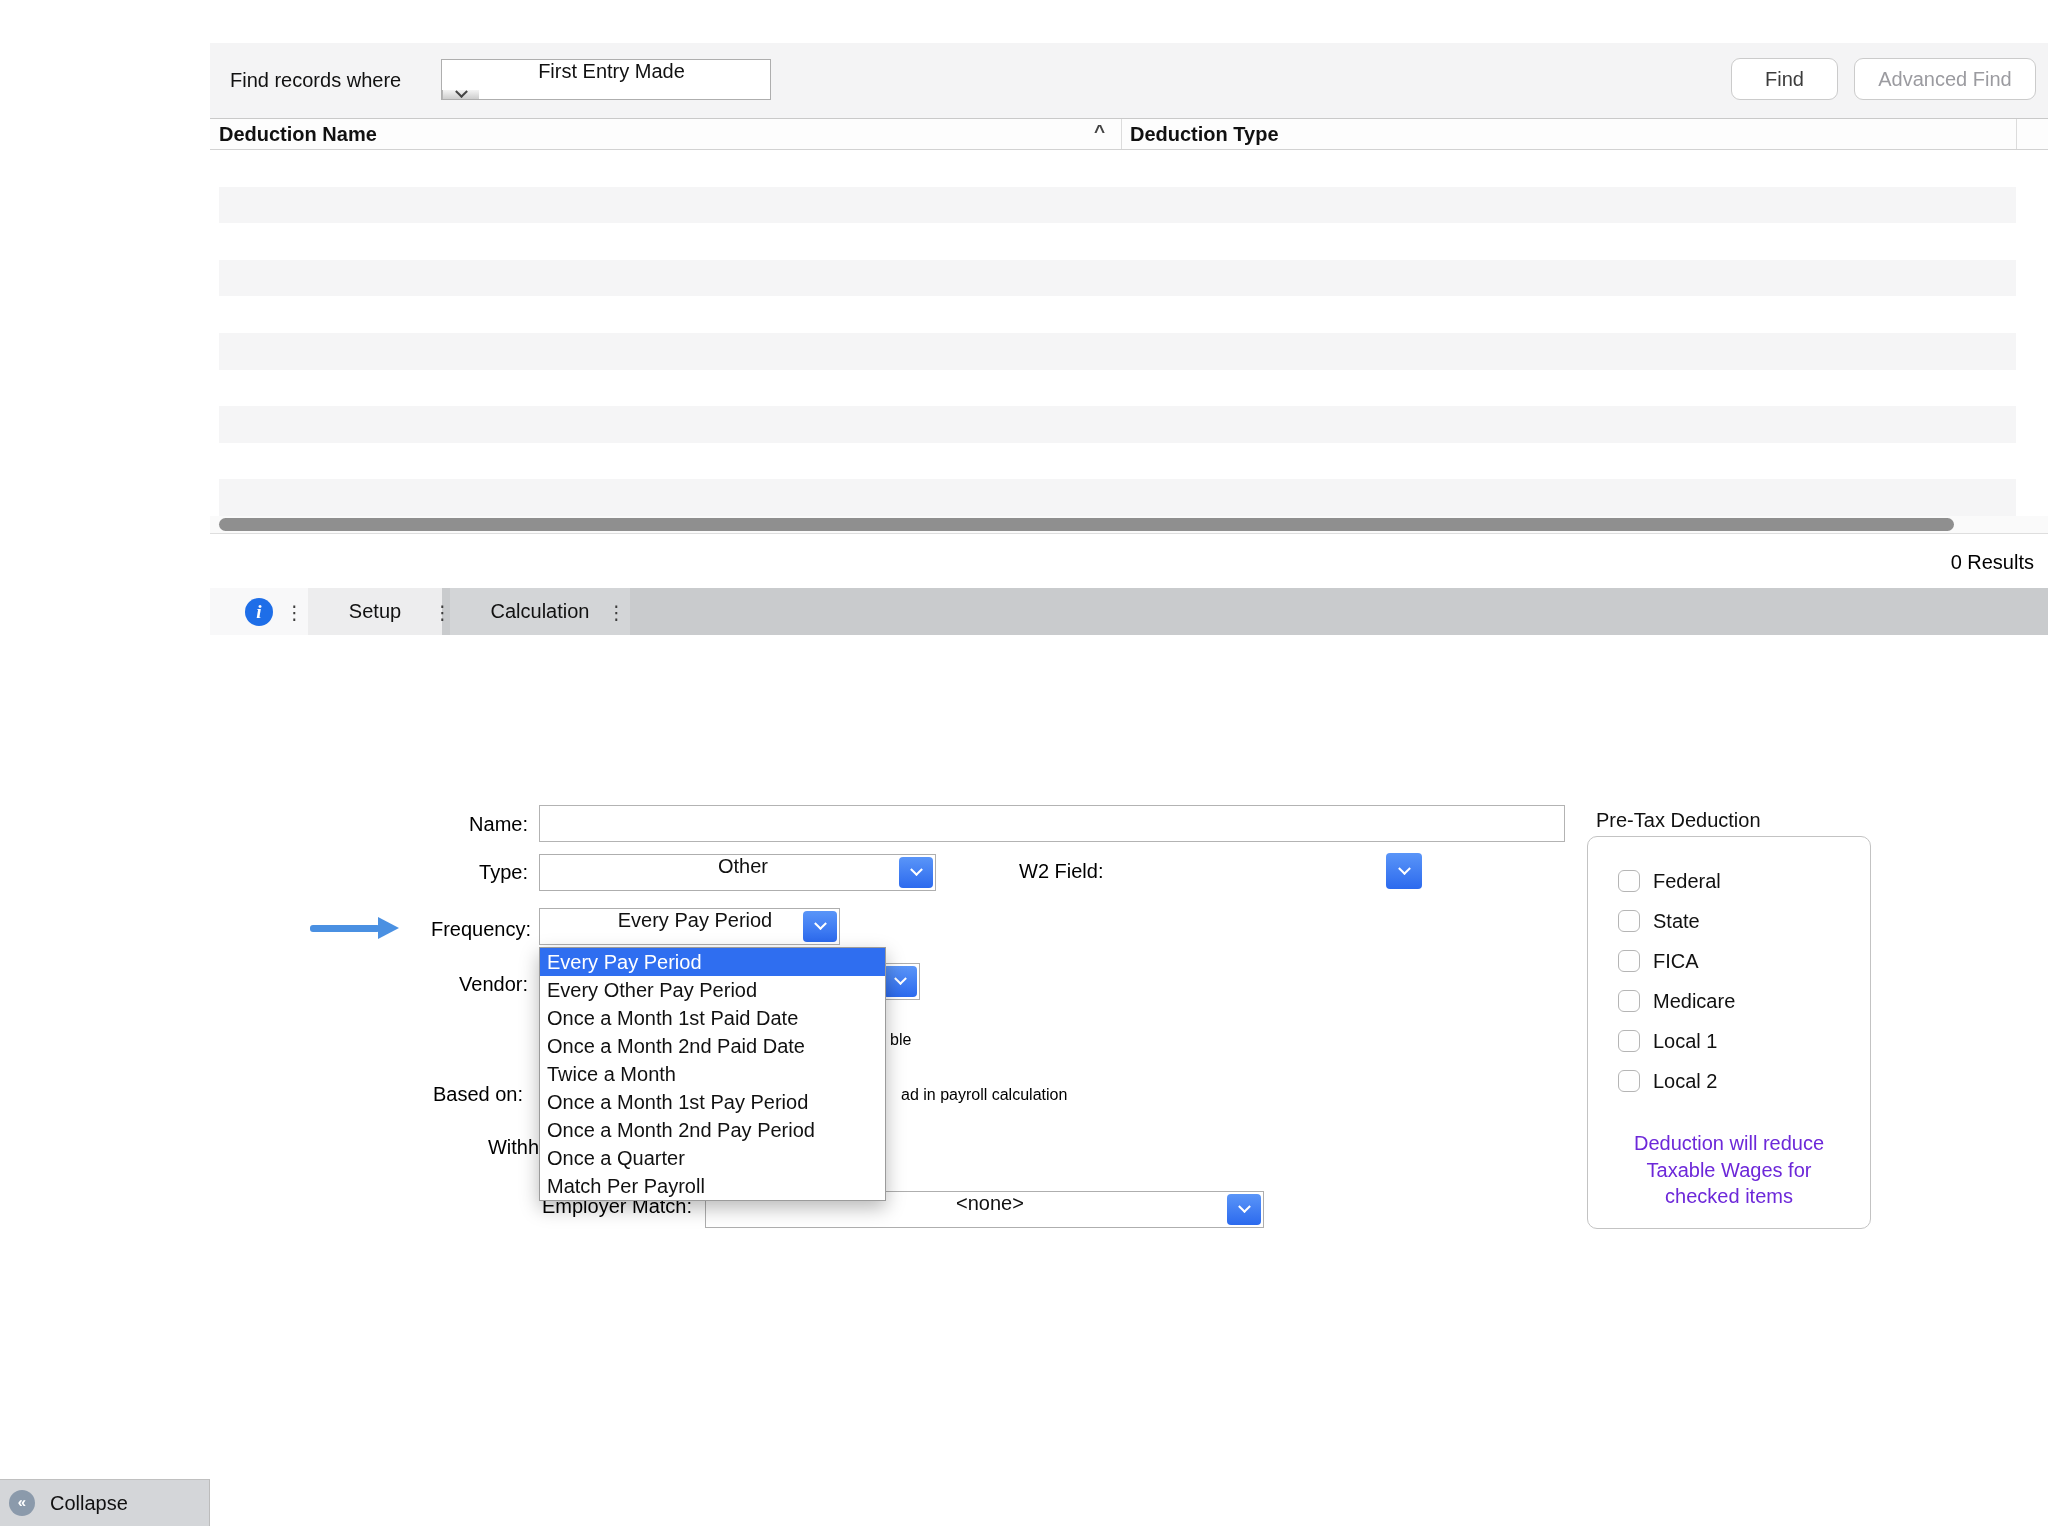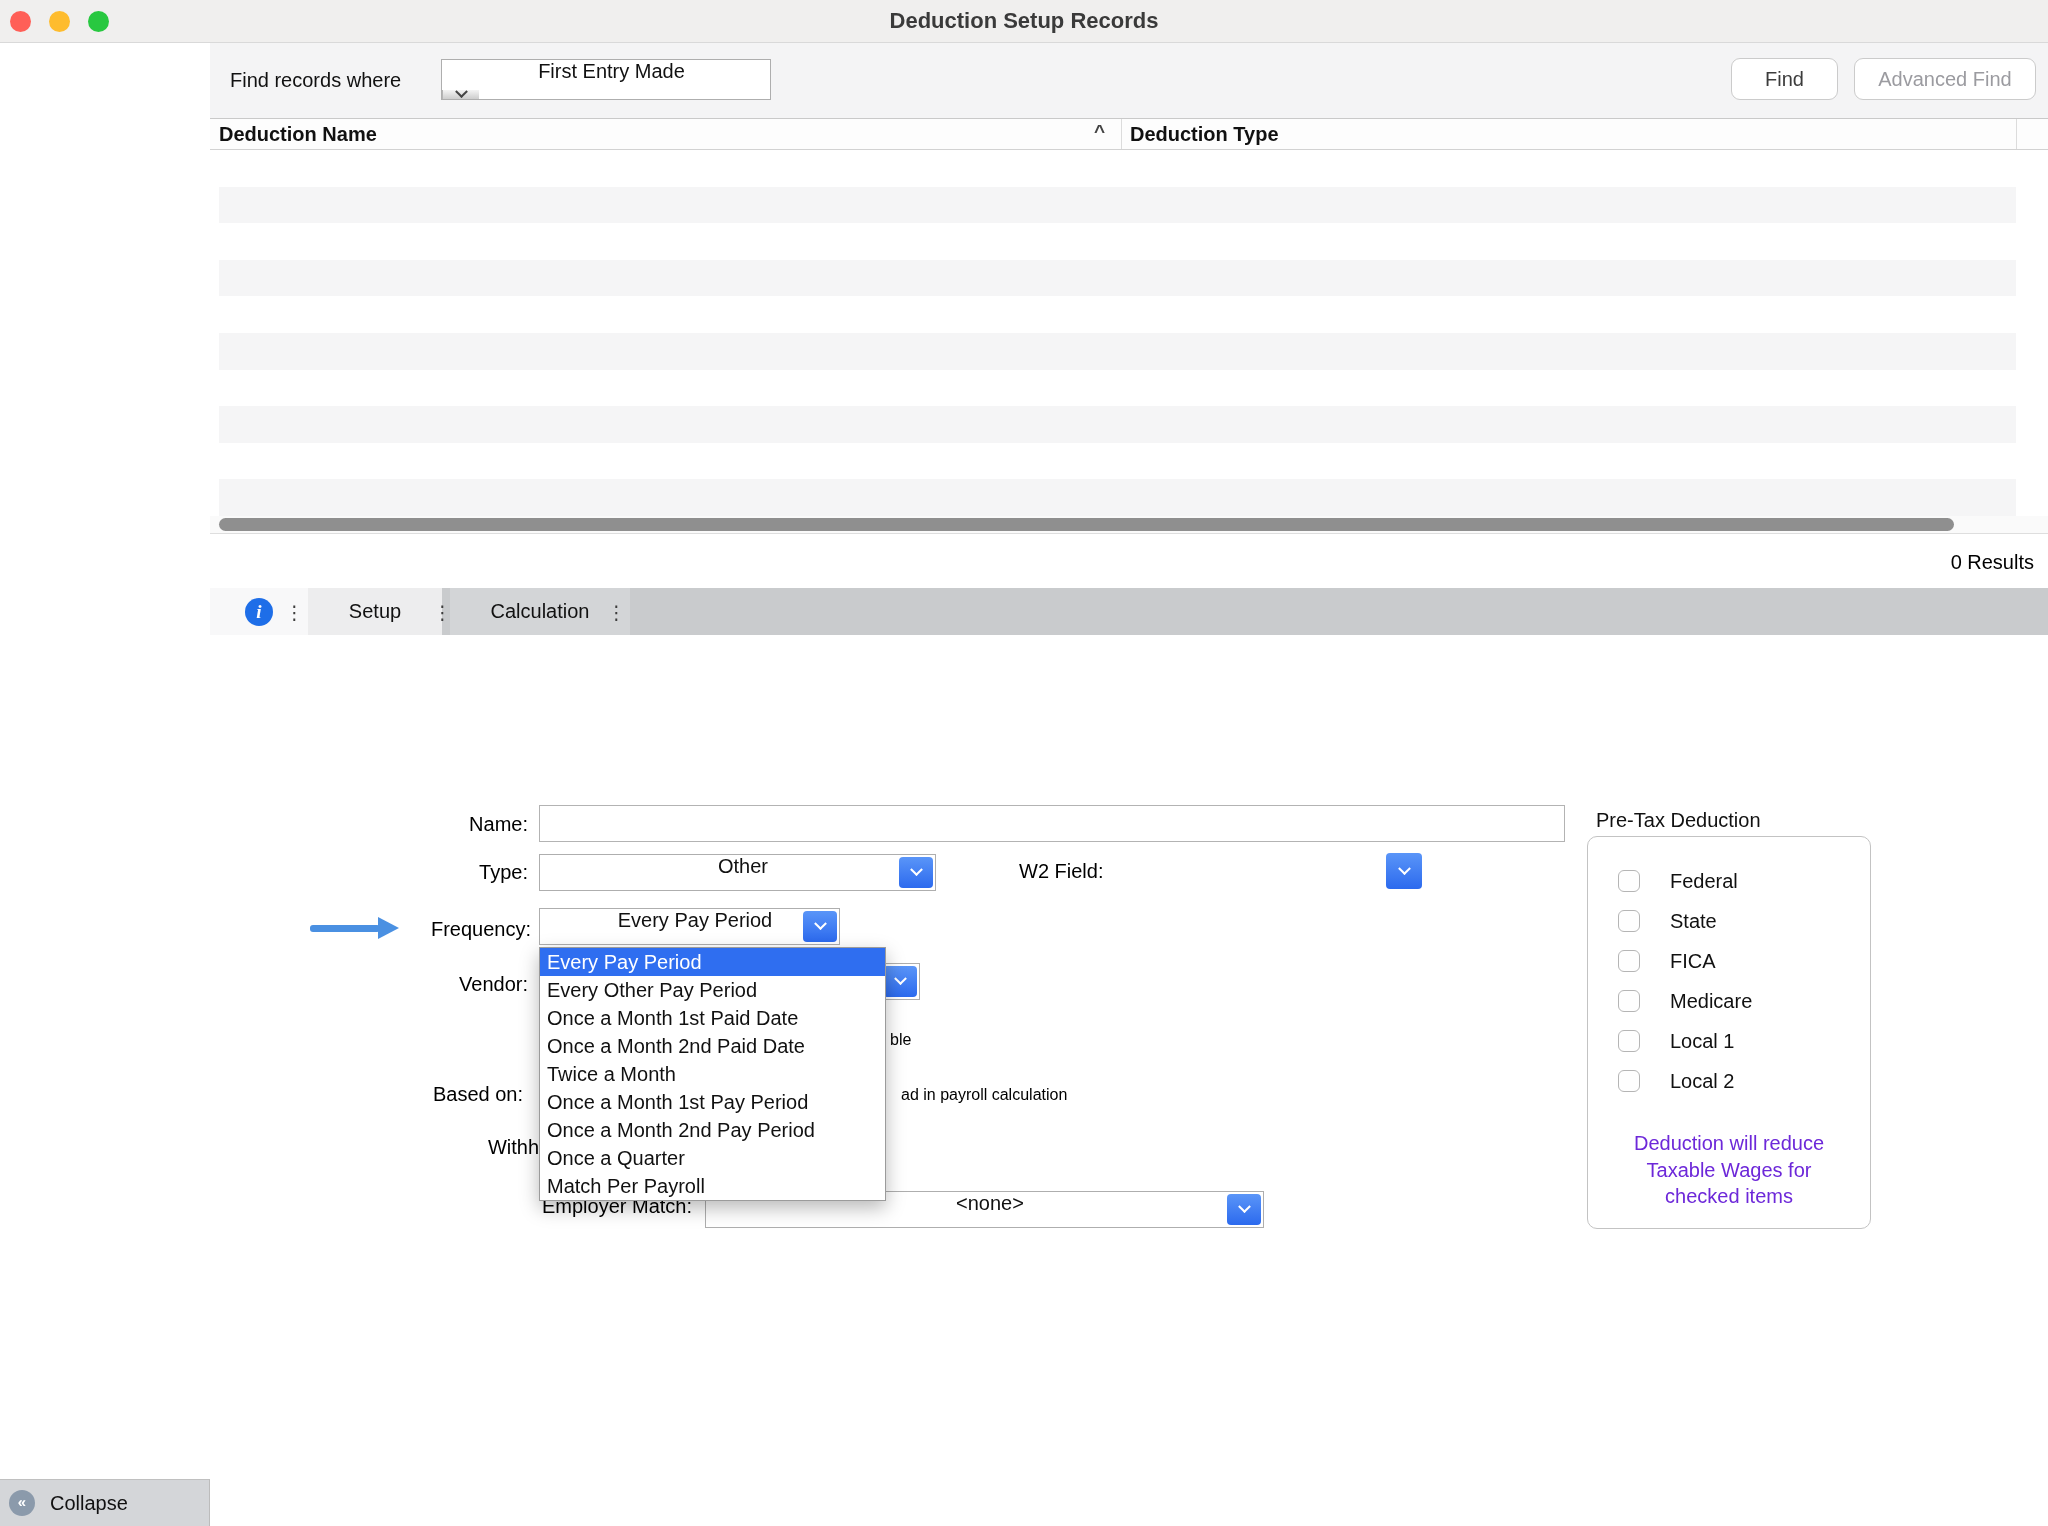--- a/index.html
+++ b/index.html
@@ -70,35 +70,29 @@
   .menu { position:absolute; left:539px; top:947px; width:347px; background:#fff; border:1px solid #9b9b9b; box-shadow:0 7px 18px rgba(0,0,0,.28); z-index:10; }
   .menu-item { height:28px; line-height:28px; padding-left:7px; font-size:20px; white-space:nowrap; }
   .menu-item.selected { background:#2f6ef0; color:#fff; }
 
   .arrow-line { position:absolute; left:310px; top:925px; width:70px; height:7px; background:#4a90e2; border-radius:3px; }
   .arrow-head { position:absolute; left:378px; top:917px; width:0; height:0; border-top:11px solid transparent; border-bottom:11px solid transparent; border-left:21px solid #4a90e2; }
 
   
   .panel-title { position:absolute; left:1596px; top:806px; height:28px; line-height:28px; font-size:20px; }
   .panel { position:absolute; left:1587px; top:836px; width:284px; height:393px; background:#fff; border:1px solid #c3c3c3; border-radius:10px; padding-top:24px; }
-  .cb-row { height:40px; display:flex; align-items:center; gap:30px; padding-left:30px; font-size:20px; }
+  .cb-row { height:40px; display:flex; align-items:center; gap:13px; padding-left:30px; font-size:20px; }
   .cb { width:22px; height:22px; border:1.5px solid #b5b5b5; border-radius:6px; background:#fefefe; flex:none; }
   .panel-note { margin-top:29px; text-align:center; font-size:20px; line-height:26.5px; color:#6d28d9; }
 </style>
 </head>
 <body>
 
 <div class="screen">
 
-  <div class="titlebar">
-    <span class="tl red"></span>
-    <span class="tl yellow"></span>
-    <span class="tl green"></span>
-    <div class="win-title">Deduction Setup Records</div>
-  </div>
 
   <div class="collapse-bar">
     <span class="circle-icon blue">«</span>
     <span>Collapse</span>
   </div>
 
   <div class="find-area">
     <div class="find-label">Find records where</div>
     <div class="combo" style="left:231px; top:16px; width:330px; height:41px;">
       <span class="combo-text">First Entry Made</span>

